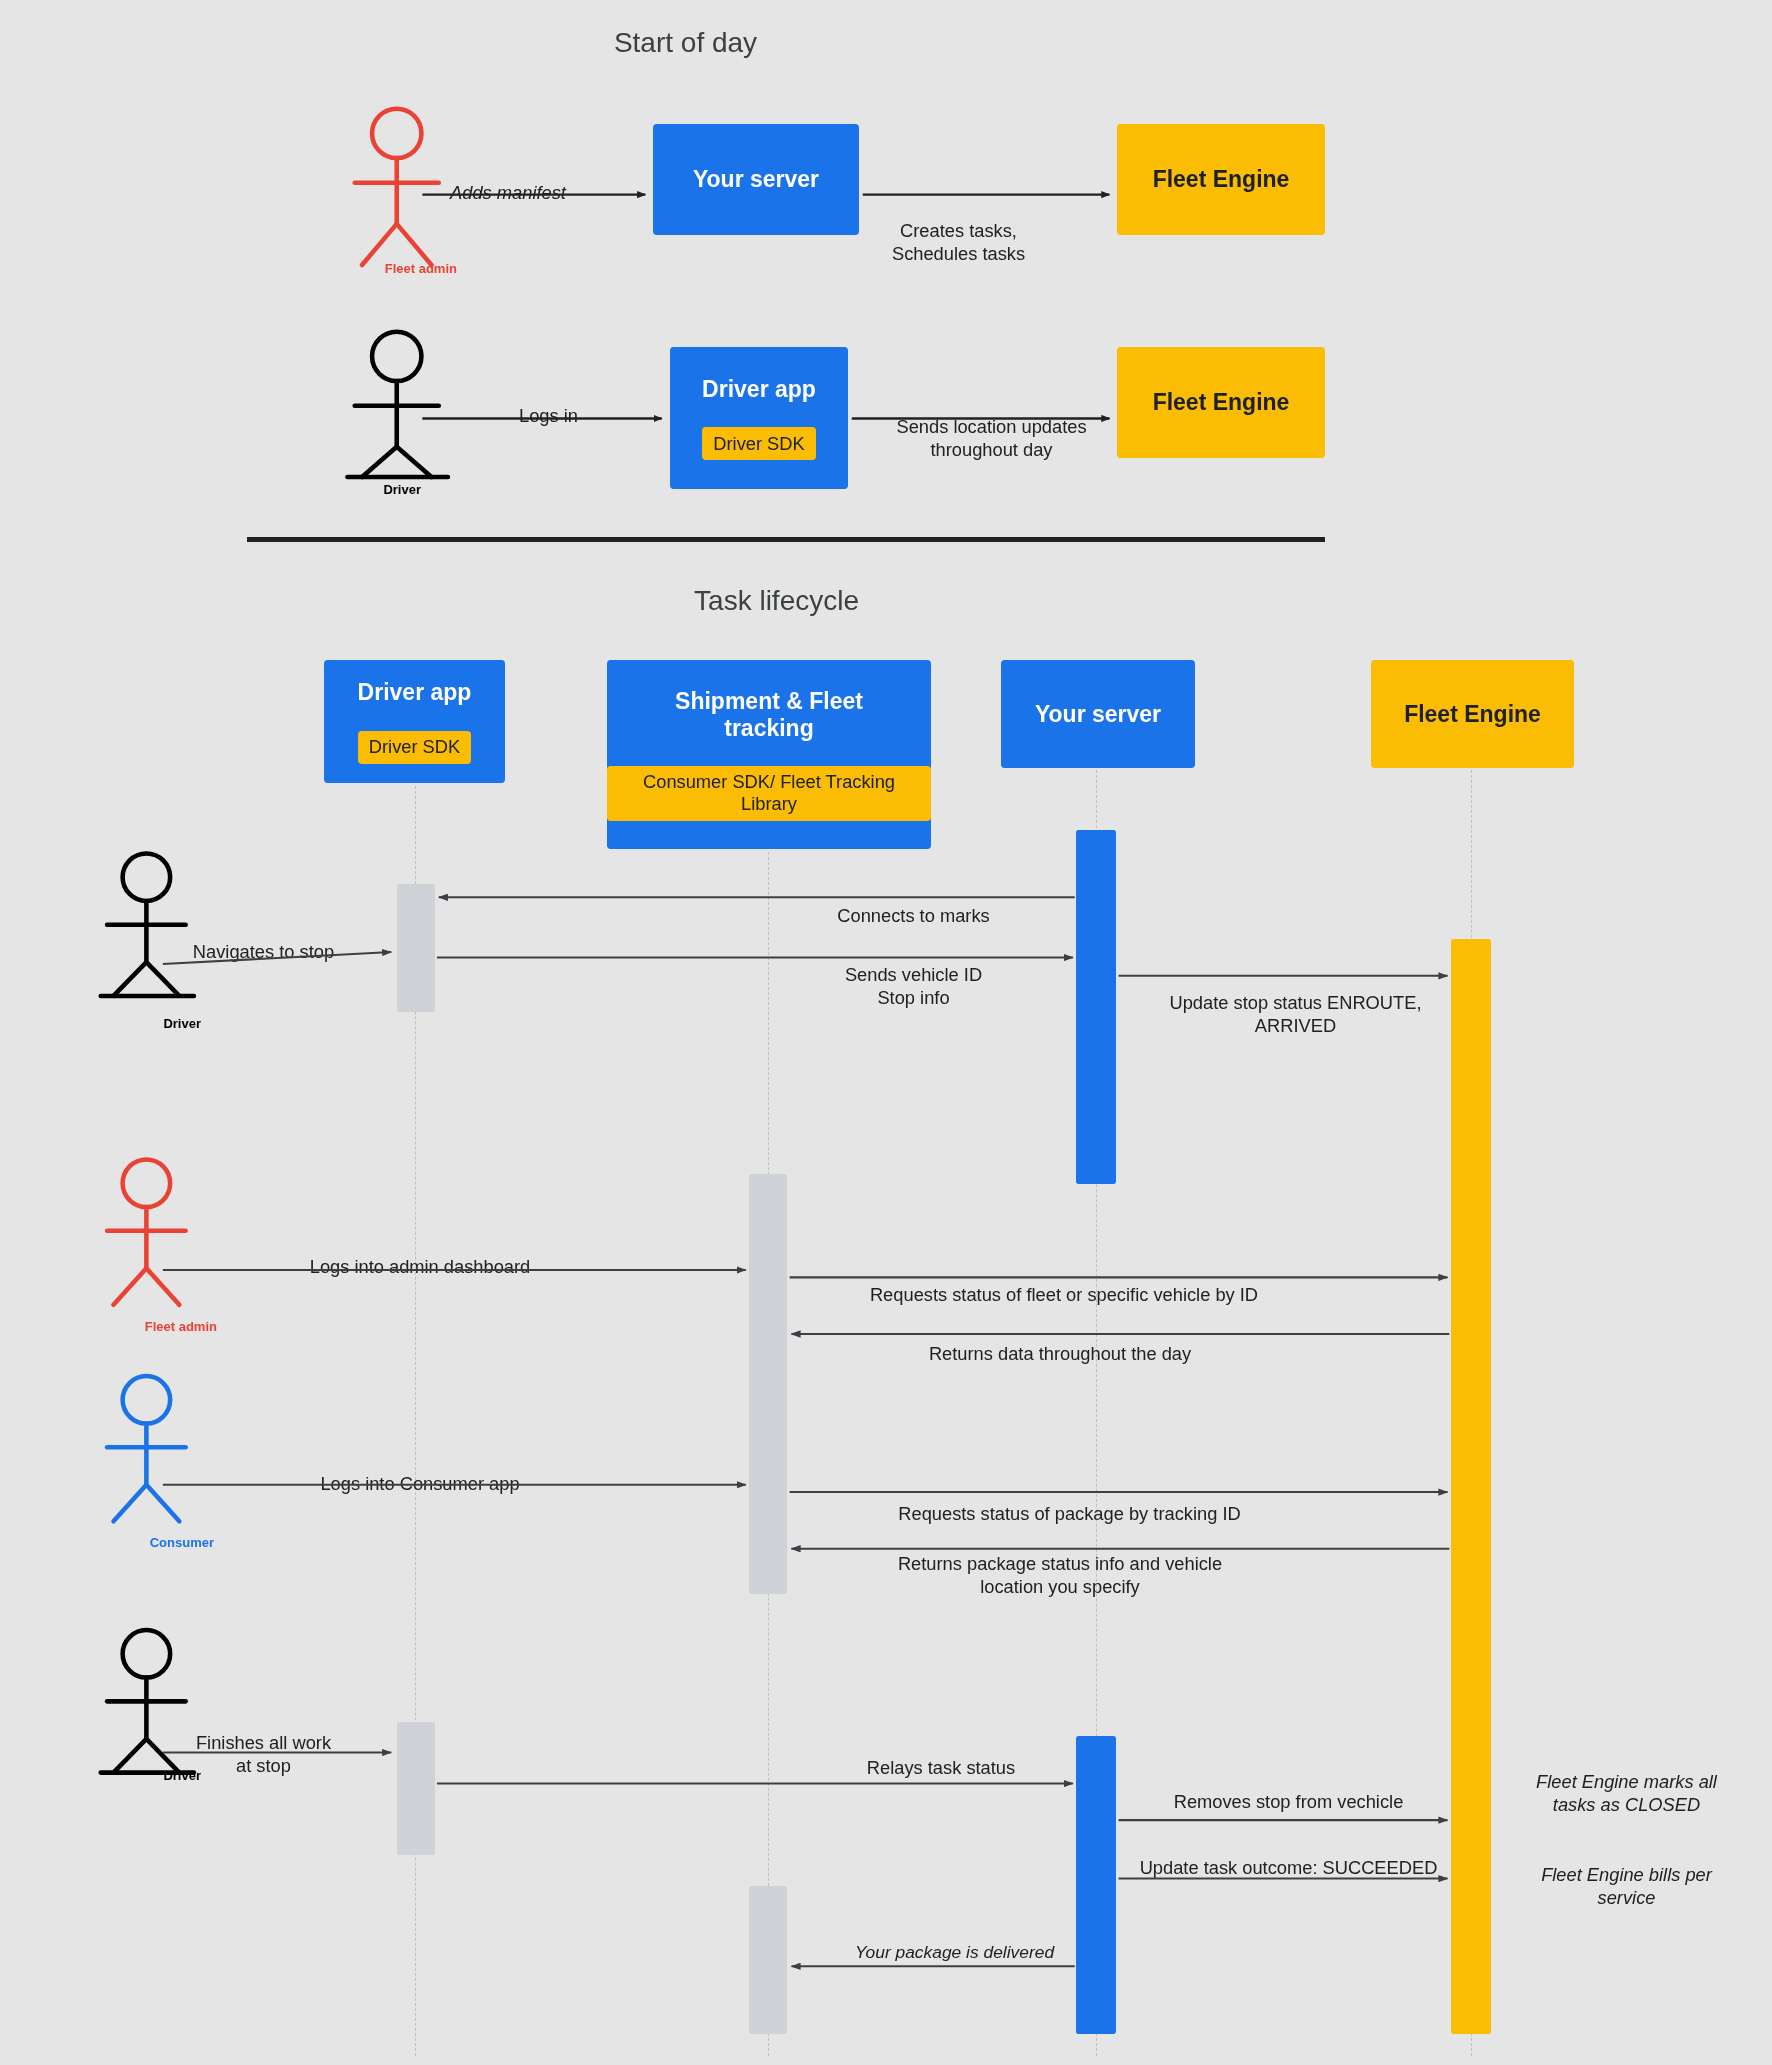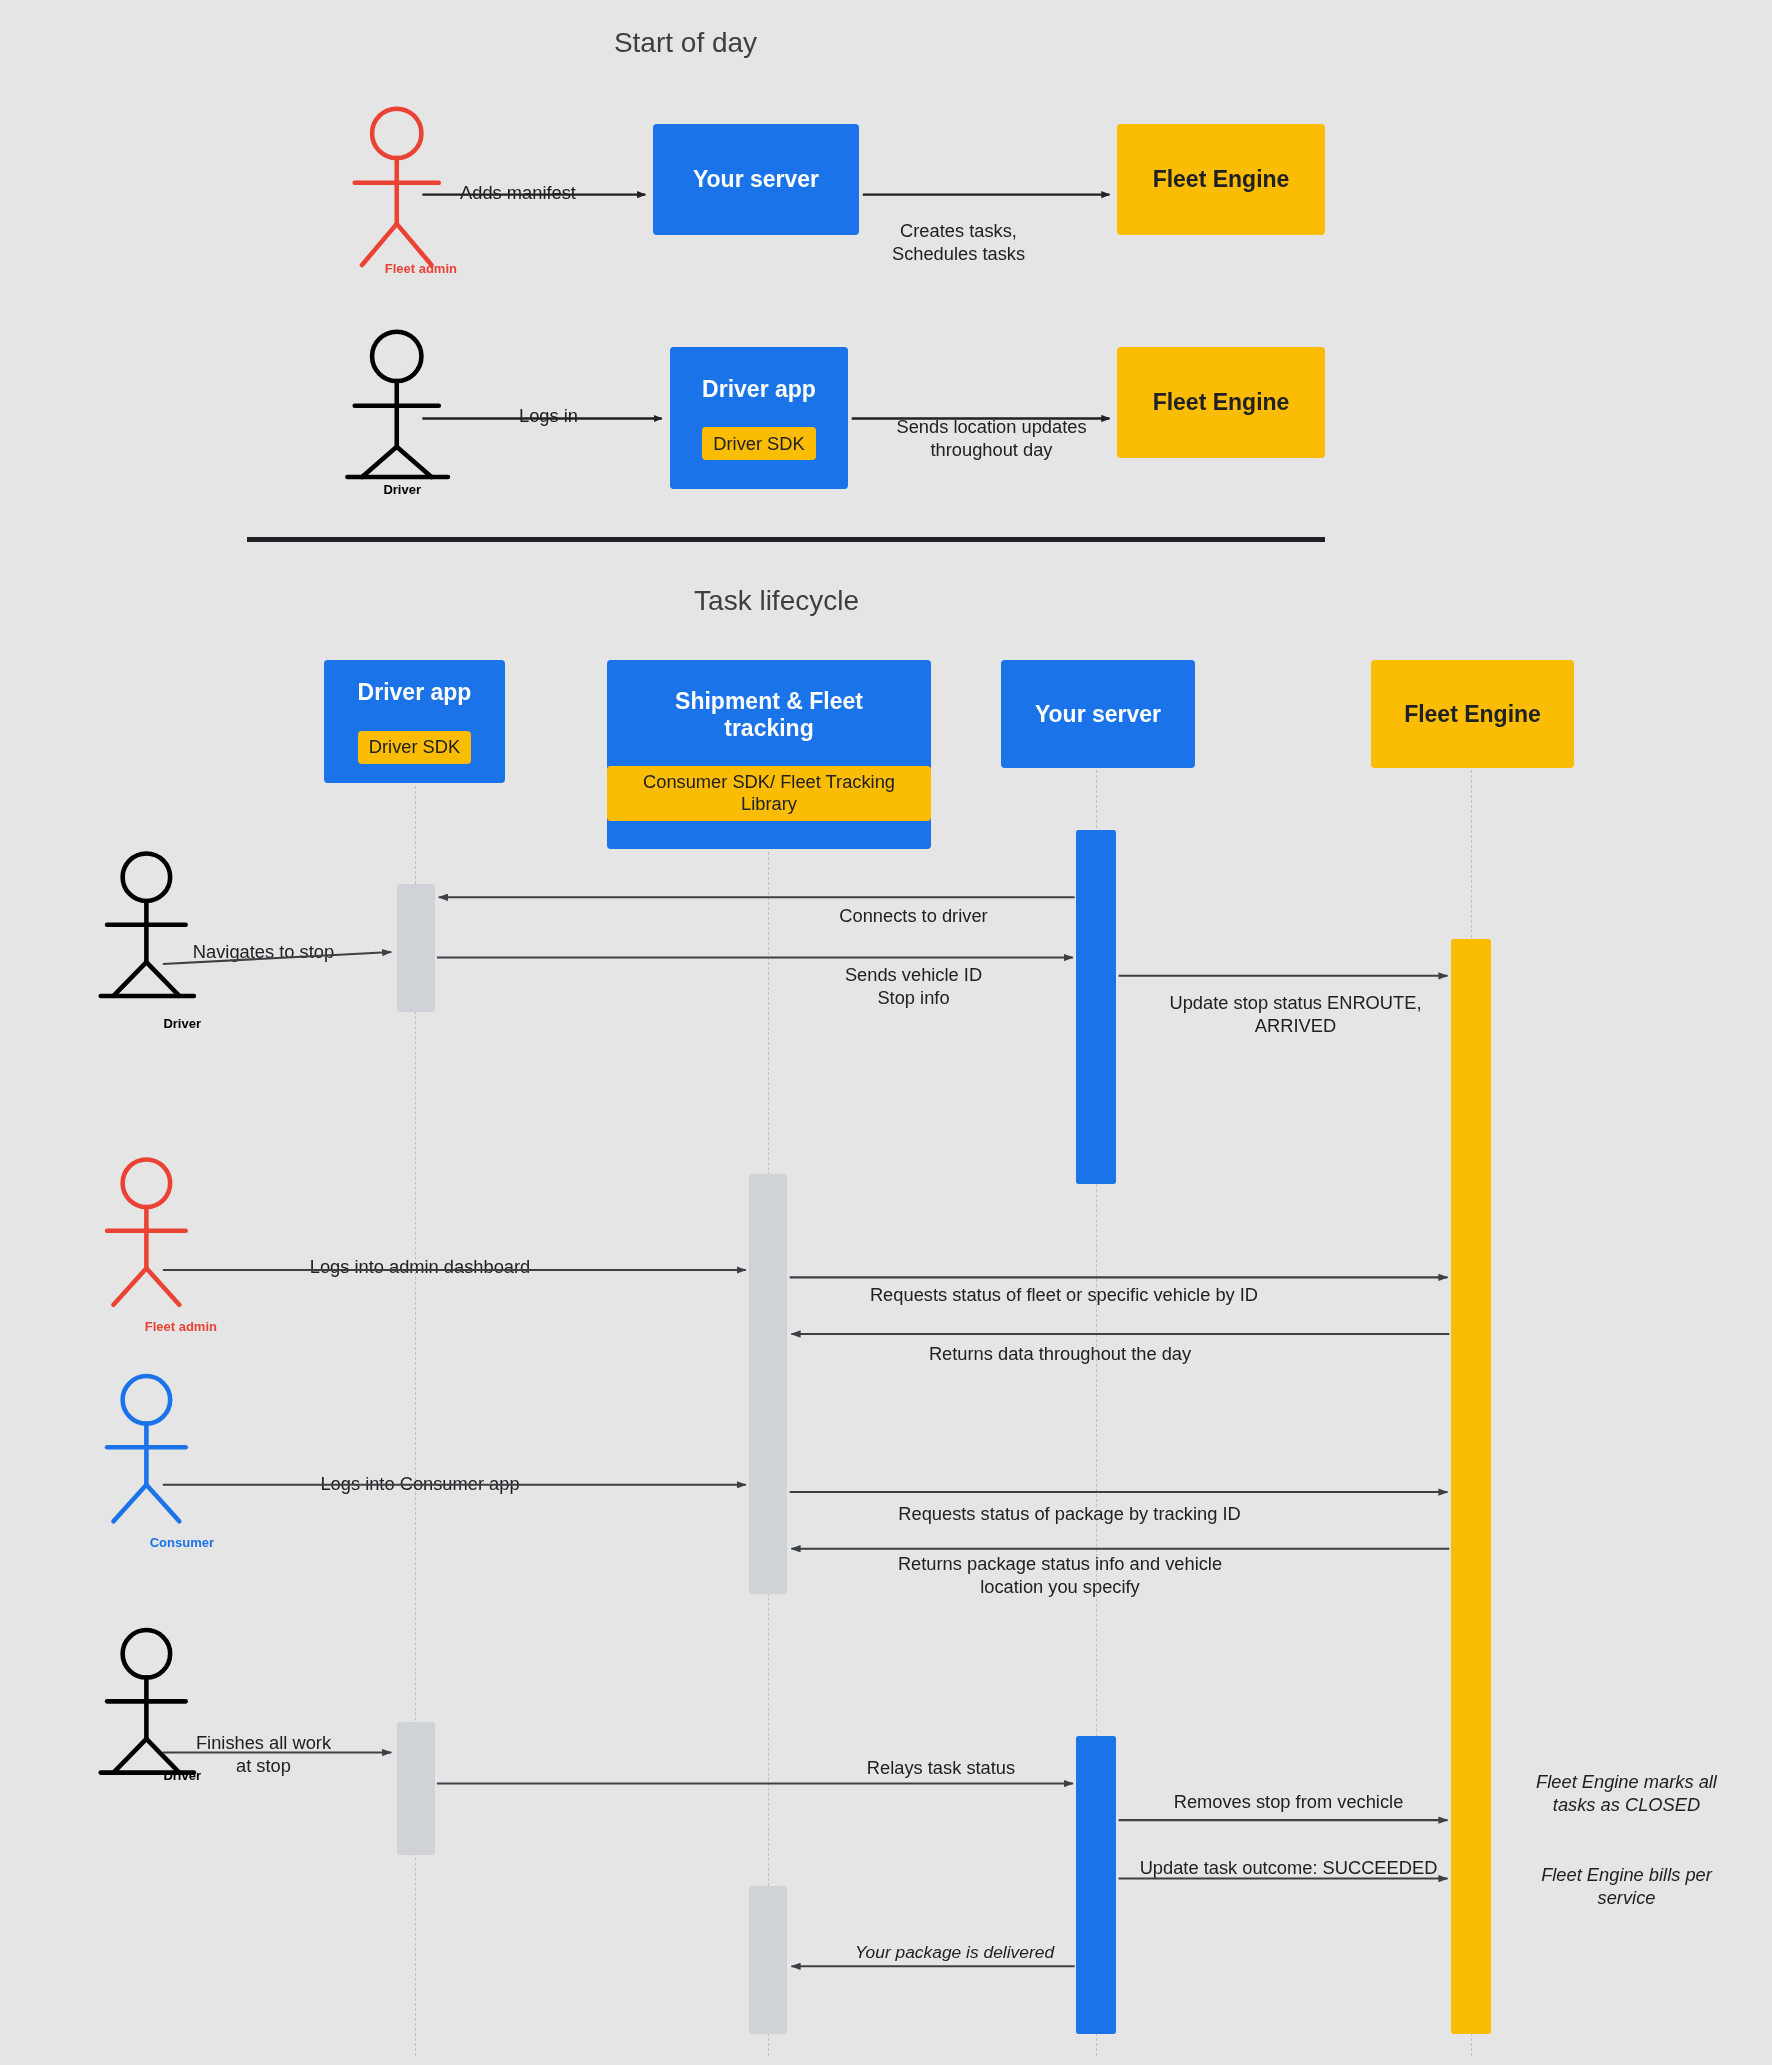--- a/index.html
+++ b/index.html
@@ -124,21 +124,21 @@
 
   <div class="box box-blue abs" style="left:670px; top:347px; width:178px; height:142px;">
     <div class="box-title">Driver app</div>
     <div class="sdk-chip">Driver SDK</div>
   </div>
 
   <div class="box box-yellow abs" style="left:1117px; top:347px; width:208px; height:111px;">
     <div class="box-title">Fleet Engine</div>
   </div>
 
-  <div class="label" style="left:436px; top:182px; width:164px;">Adds manifest</div>
+  <div class="label" style="left:426px; top:182px; width:164px;font-style:italic;">Adds manifest</div>
   <div class="label" style="left:839px; top:196px; width:239px;margin-top:24px;">Creates tasks,
 Schedules tasks</div>
   <div class="label" style="left:480px; top:405px; width:137px;">Logs in</div>
   <div class="label" style="left:859px; top:416px; width:265px;">Sends location updates
 throughout day</div>
 
   <div class="actor-name" style="left:274px; top:261px; width:183px; color:#ea4335;">Fleet admin</div>
   <div class="actor-name" style="left:311px; top:482px; width:110px; color:#000000;">Driver</div>
 
   <div class="box box-blue abs" style="left:324px; top:660px; width:181px; height:123px;">
@@ -174,21 +174,21 @@
   <div class="activation act-blue" style="left:1076px; top:1736px; width:40px; height:298px;"></div>
   <div class="activation act-grey" style="left:749px; top:1886px; width:38px; height:148px;"></div>
 
   <div class="actor-name" style="left:91px; top:1016px; width:110px; color:#000000;">Driver</div>
   <div class="actor-name" style="left:80px; top:1319px; width:137px; color:#ea4335;">Fleet admin</div>
   <div class="actor-name" style="left:82px; top:1535px; width:132px; color:#1a73e8;">Consumer</div>
   <div class="actor-name" style="left:91px; top:1768px; width:110px; color:#000000;">Driver</div>
 
   <div class="label" style="left:163px; top:941px; width:201px;">Navigates to stop</div>
 
-  <div class="label" style="left:740px; top:905px; width:347px;">Connects to driver</div>
+  <div class="label" style="left:740px; top:905px; width:347px;">Connects to marks</div>
 
   <div class="label" style="left:758px; top:964px; width:311px;">Sends vehicle ID
 Stop info</div>
 
   <div class="label" style="left:1122px; top:992px; width:347px;">Update stop status ENROUTE,
 ARRIVED</div>
 
   <div class="label" style="left:228px; top:1256px; width:384px;">Logs into admin dashboard</div>
 
   <div class="label" style="left:758px; top:1284px; width:612px;">Requests status of fleet or specific vehicle by ID</div>

